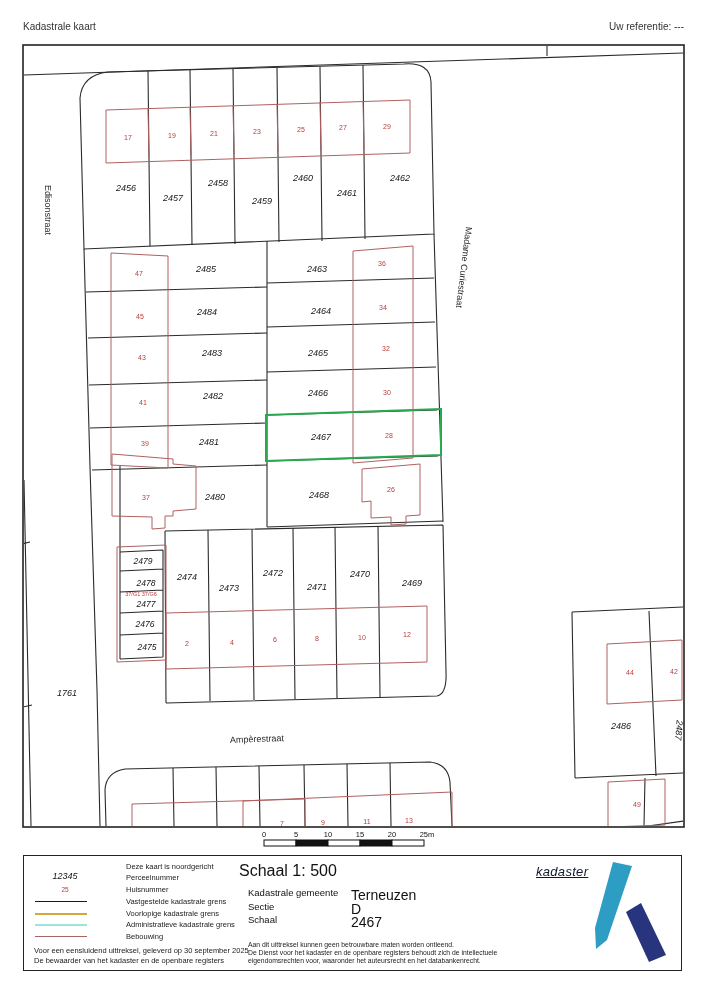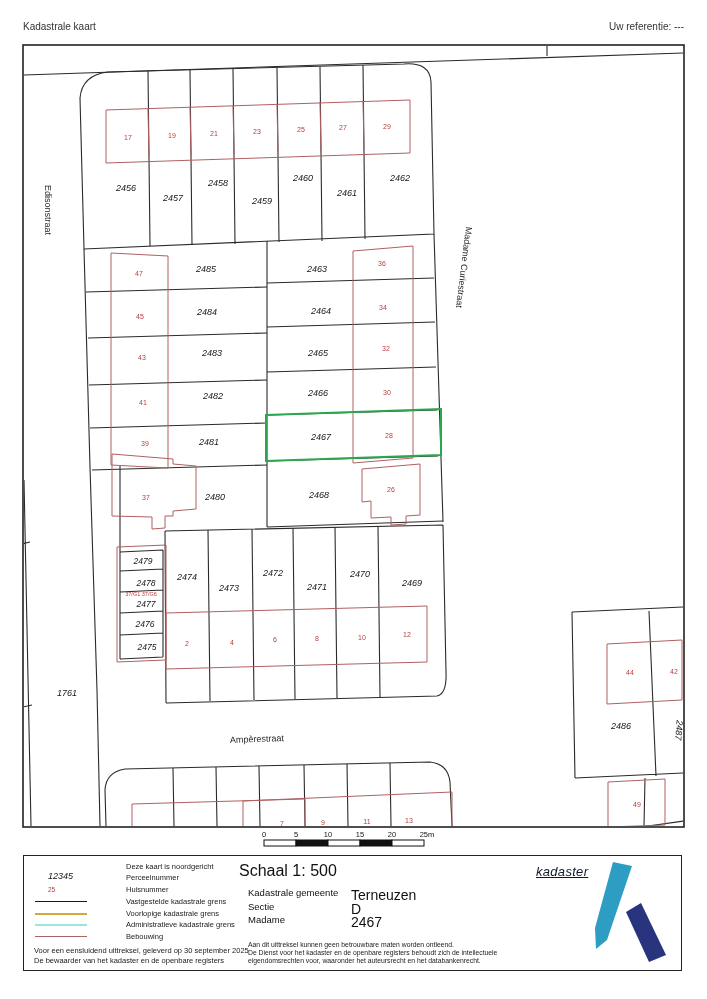--- a/index.html
+++ b/index.html
@@ -9,21 +9,21 @@
   .hdr.l{left:23px;} .hdr.r{right:23px;text-align:center;}
   svg text{font-family:"Liberation Sans",sans-serif;}
   .pnum{font-style:italic;font-size:9px;fill:#161616;text-anchor:middle;}
   .pnum.sm{font-size:8.5px;}
   .hnum{font-size:7px;fill:#b63e3e;text-anchor:middle;}
   .anno{font-size:5.5px;fill:#b63e3e;text-anchor:middle;}
   .street{font-size:9px;fill:#2a2a2a;text-anchor:middle;}
   .scl{font-size:7.5px;fill:#111;text-anchor:middle;}
   .legend-box{position:absolute;left:23px;top:855px;width:659px;height:116px;
               border:1.5px solid #222;box-sizing:border-box;font-size:7.5px;}
-  .samp{position:absolute;left:24px;width:50px;text-align:left;}
+  .samp{position:absolute;left:16px;width:50px;text-align:center;}
   .samp.it{font-style:italic;font-size:9px;color:#111;}
   .samp.red{font-size:6.5px;color:#b63e3e;}
   .sw{position:absolute;left:11px;width:52px;height:0;}
   .sw.b{border-top:1.5px solid #1a1a1a;}
   .sw.y{border-top:2px solid #d0aa3c;}
   .sw.c{border-top:2px solid #98e6de;}
   .sw.r{border-top:1.5px solid #a86460;}
   .lbl{position:absolute;left:58px;color:#222;padding-left:44px;}
   .cert{position:absolute;left:10px;color:#222;}
   .info-l{position:absolute;left:224px;font-size:9.5px;color:#111;}
@@ -197,21 +197,21 @@
     <div class="sw r" style="top:80px"></div>
     <div class="lbl" style="top:76px">Bebouwing</div>
     <div class="cert" style="top:90px">Voor een eensluidend uittreksel, geleverd op 30 september 2025</div>
     <div class="cert" style="top:100px">De bewaarder van het kadaster en de openbare registers</div>
 
     <div class="schaal">Schaal 1: 500</div>
     <div class="info-l" style="top:31px">Kadastrale gemeente</div>
     <div class="info-v" style="top:31px">Terneuzen</div>
     <div class="info-l" style="top:45px">Sectie</div>
     <div class="info-v" style="top:45px">D</div>
-    <div class="info-l" style="top:58px">Madame</div>
+    <div class="info-l" style="top:58px">Schaal</div>
     <div class="info-v" style="top:58px">2467</div>
     <div class="disc" style="top:85px">Aan dit uittreksel kunnen geen betrouwbare maten worden ontleend.</div>
     <div class="disc" style="top:93px">De Dienst voor het kadaster en de openbare registers behoudt zich de intellectuele</div>
     <div class="disc" style="top:101px">eigendomsrechten voor, waaronder het auteursrecht en het databankenrecht.</div>
 
     <div class="klogo-text">kadaster</div>
     <svg class="klogo-svg" width="110" height="110" viewBox="0 0 110 110">
       <polygon points="29,4 48,8 23,82 12,91 11,70" fill="#2d9dc4"></polygon>
       <polygon points="42,54 57,45 82,97 65,104" fill="#28357e"></polygon>
     </svg>

